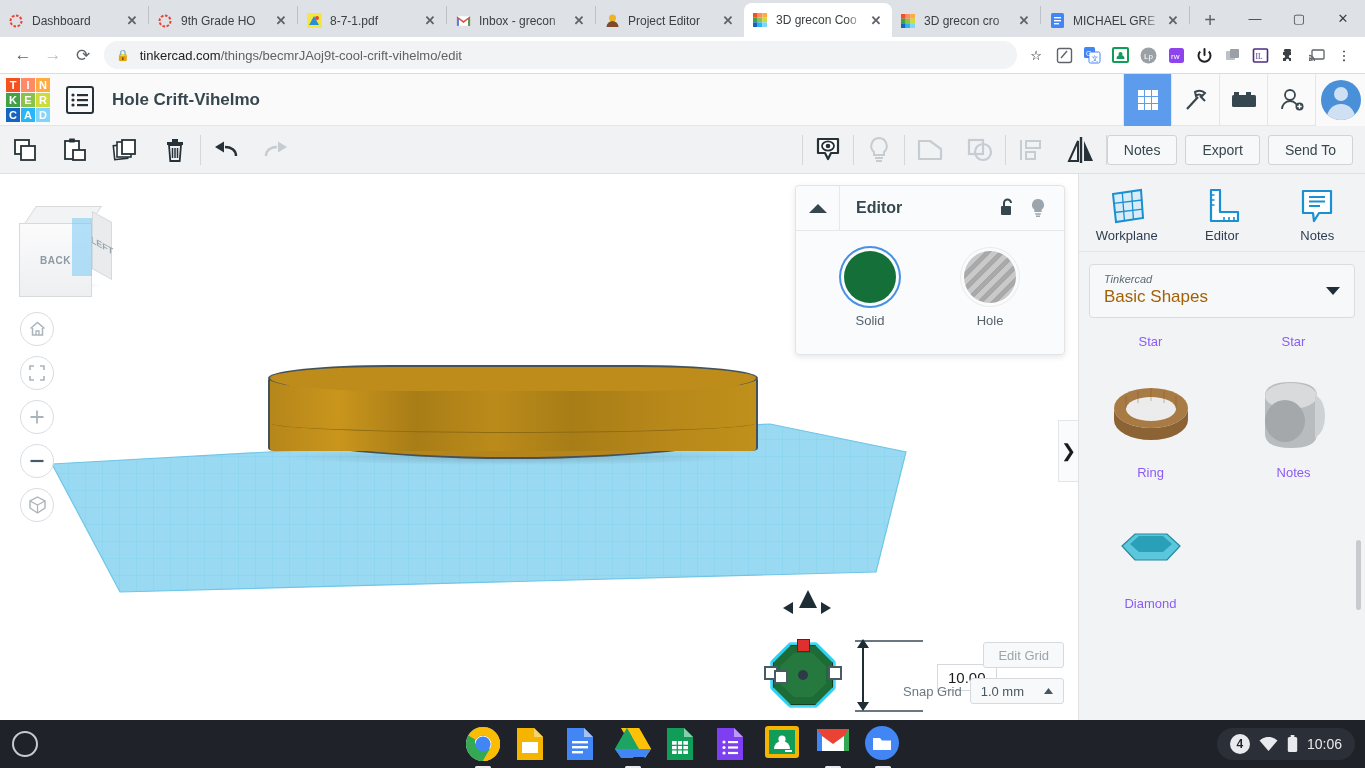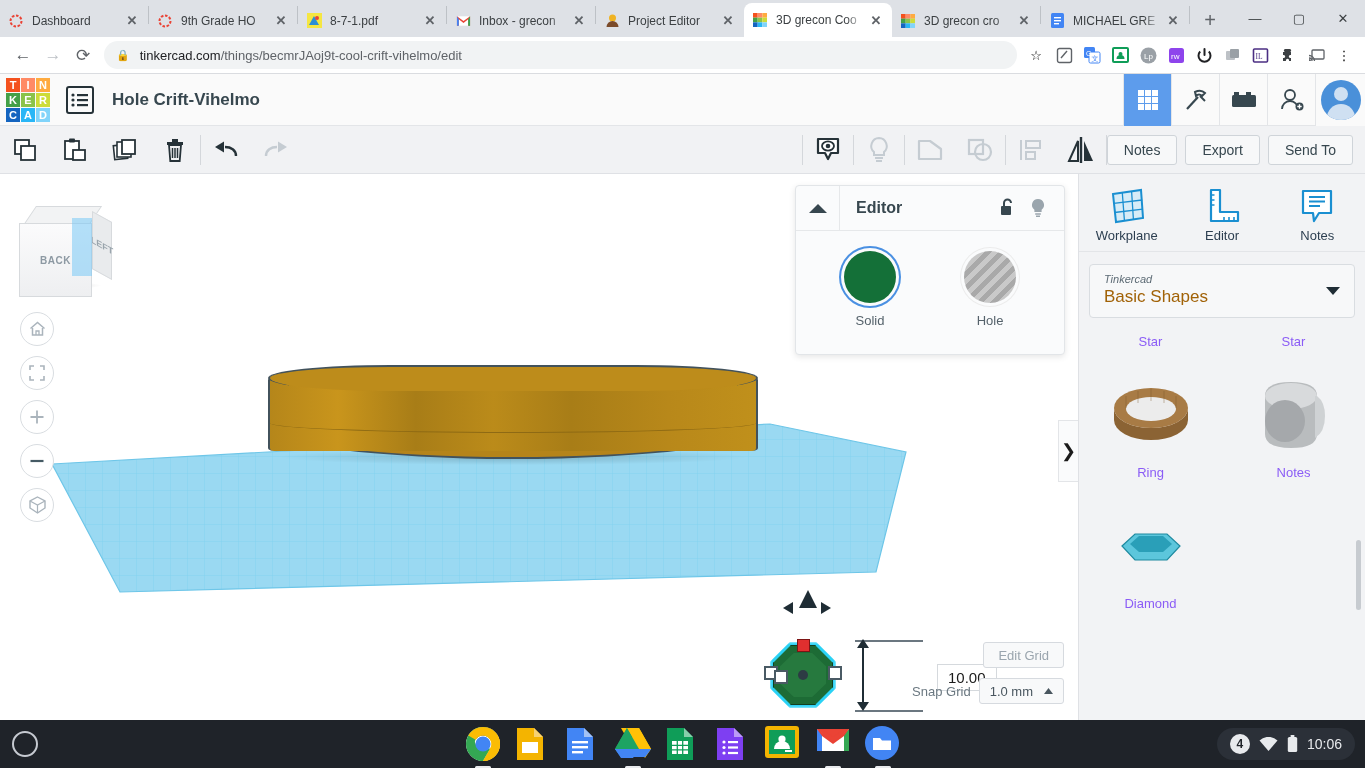--- a/index.html
+++ b/index.html
@@ -197,21 +197,21 @@
     display:flex; align-items:center;
   }
   .snapgrid-row {
     position:absolute; right: 14px; bottom: 16px; display:flex;
     align-items:center; gap: 8px;
   }
   .snapgrid-row .lbl { font-size: 13px; color: #6b7881; }
   .snapgrid-sel {
     height: 26px; padding: 0 10px; border:1px solid #d6dadf; border-radius:3px;
     background:#f8f9fa; color:#49565f; font-size:13px;
-    display:flex; align-items:center; gap: 11px;
+    display:flex; align-items:center; gap: 20px;
   }
   .panel-toggle {
     position:absolute; right: 0; top: 246px; width: 20px; height: 62px;
     background: #fafbfc; border: 1px solid #e3e5e8; border-right:none;
     display:flex; align-items:center; justify-content:center;
     font-size: 18px; color:#1b1b1b; font-weight: 300;
   }
 
   
   .shape-panel {

